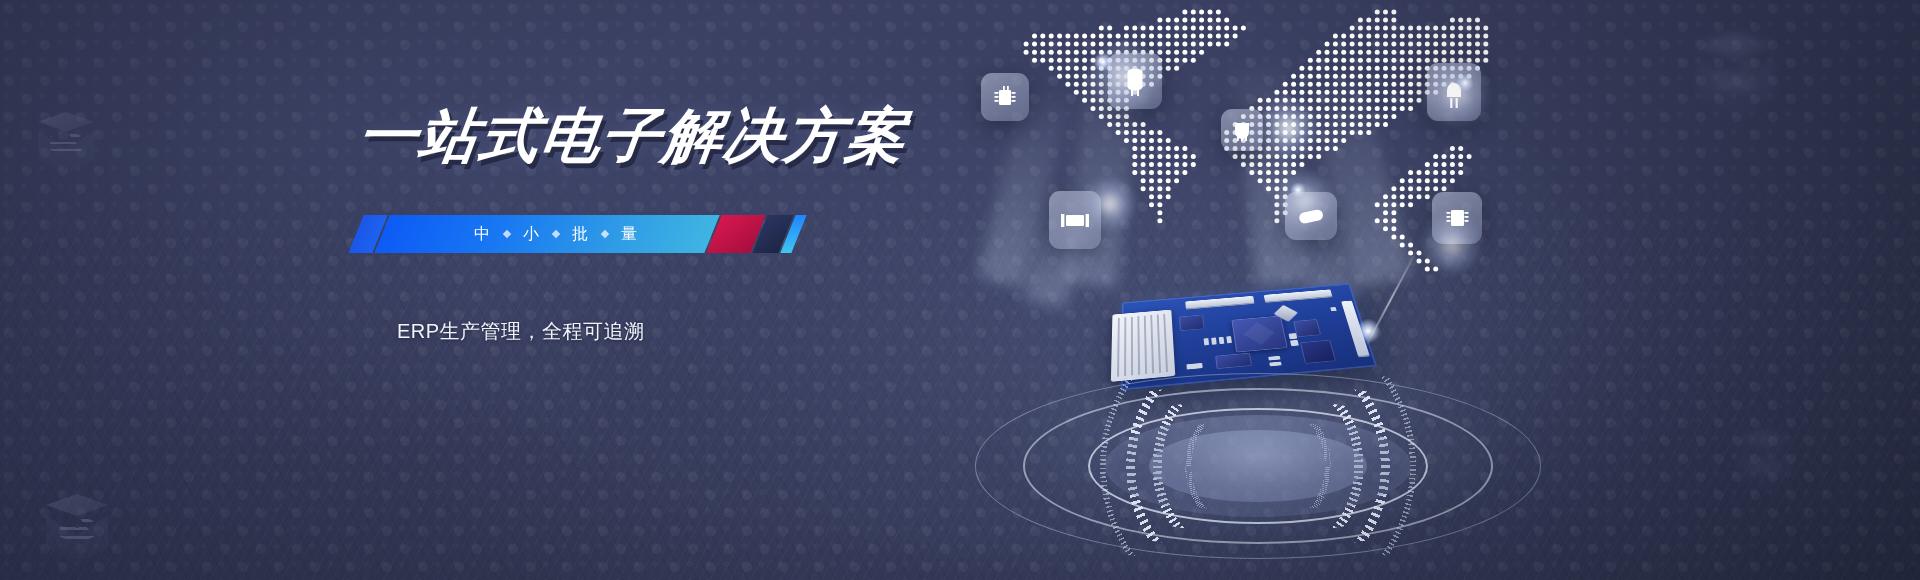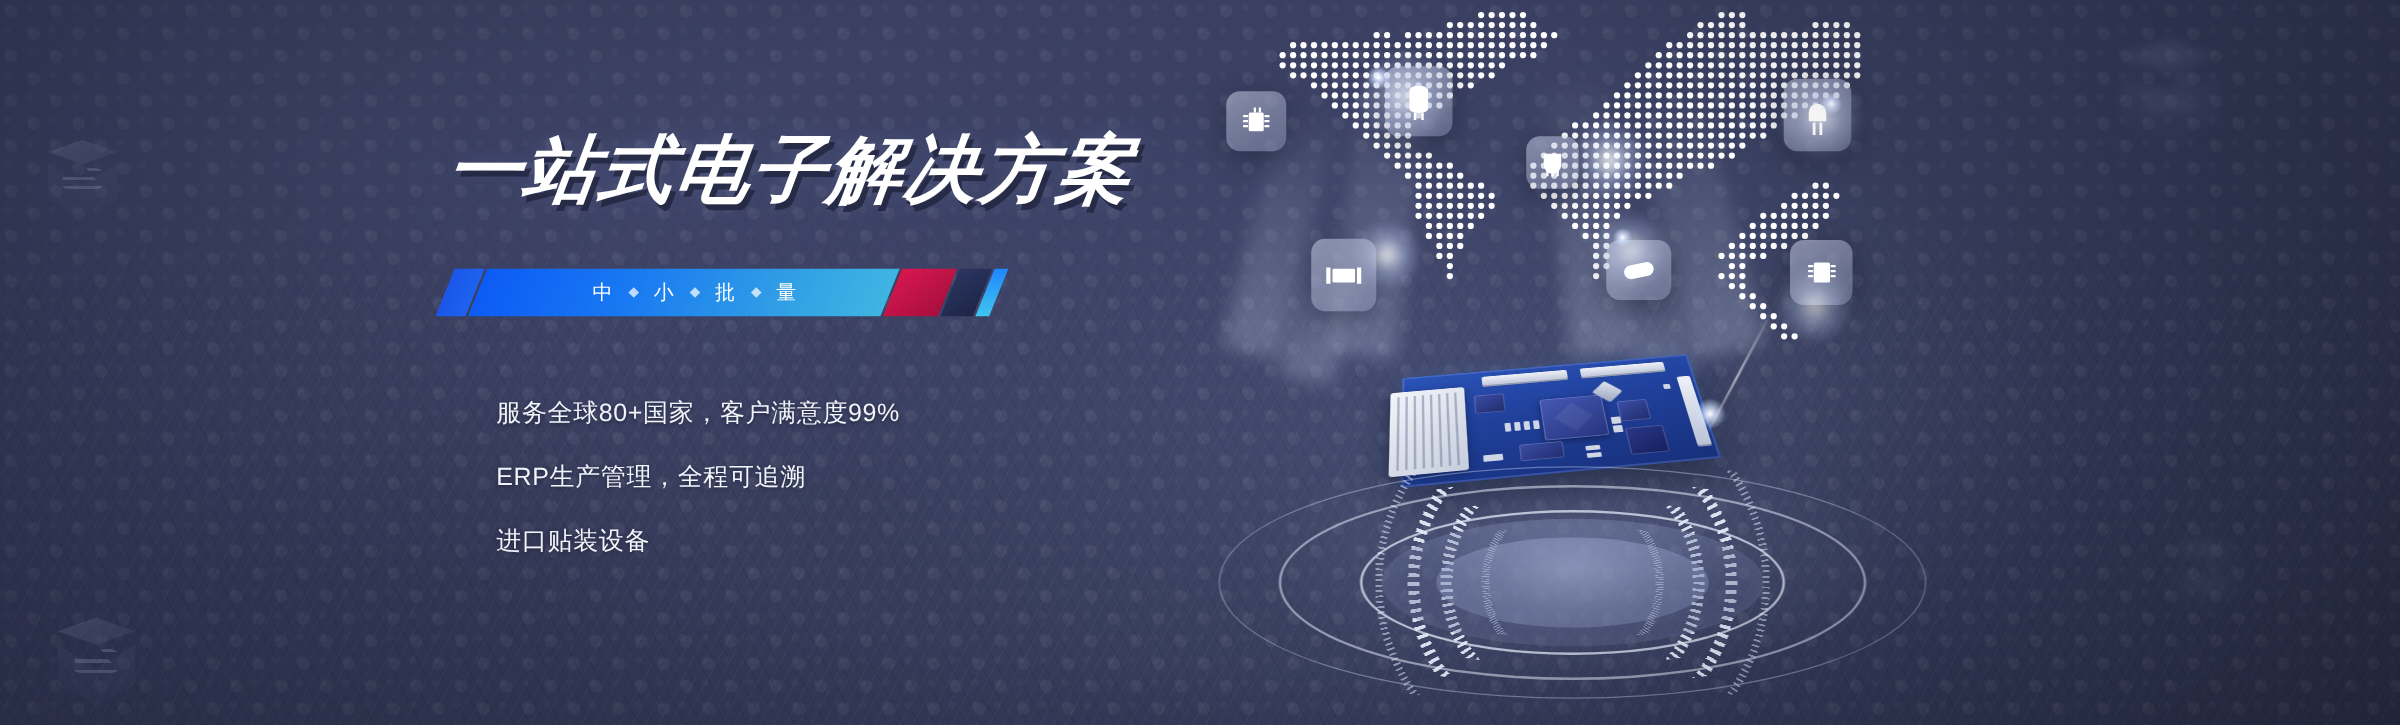--- a/index.html
+++ b/index.html
@@ -1093,18 +1093,16 @@
       <span class="sep"></span>
       <span class="ch">小</span>
       <span class="sep"></span>
       <span class="ch">批</span>
       <span class="sep"></span>
       <span class="ch">量</span>
     </div>
   </div>
 
   <ul class="bullets">
-    <li>服务全球80+国家，客户满意度99%</li>
     <li>ERP生产管理，全程可追溯</li>
-    <li>进口贴装设备</li>
   </ul>
 
 </div>
 
 </body></html>

